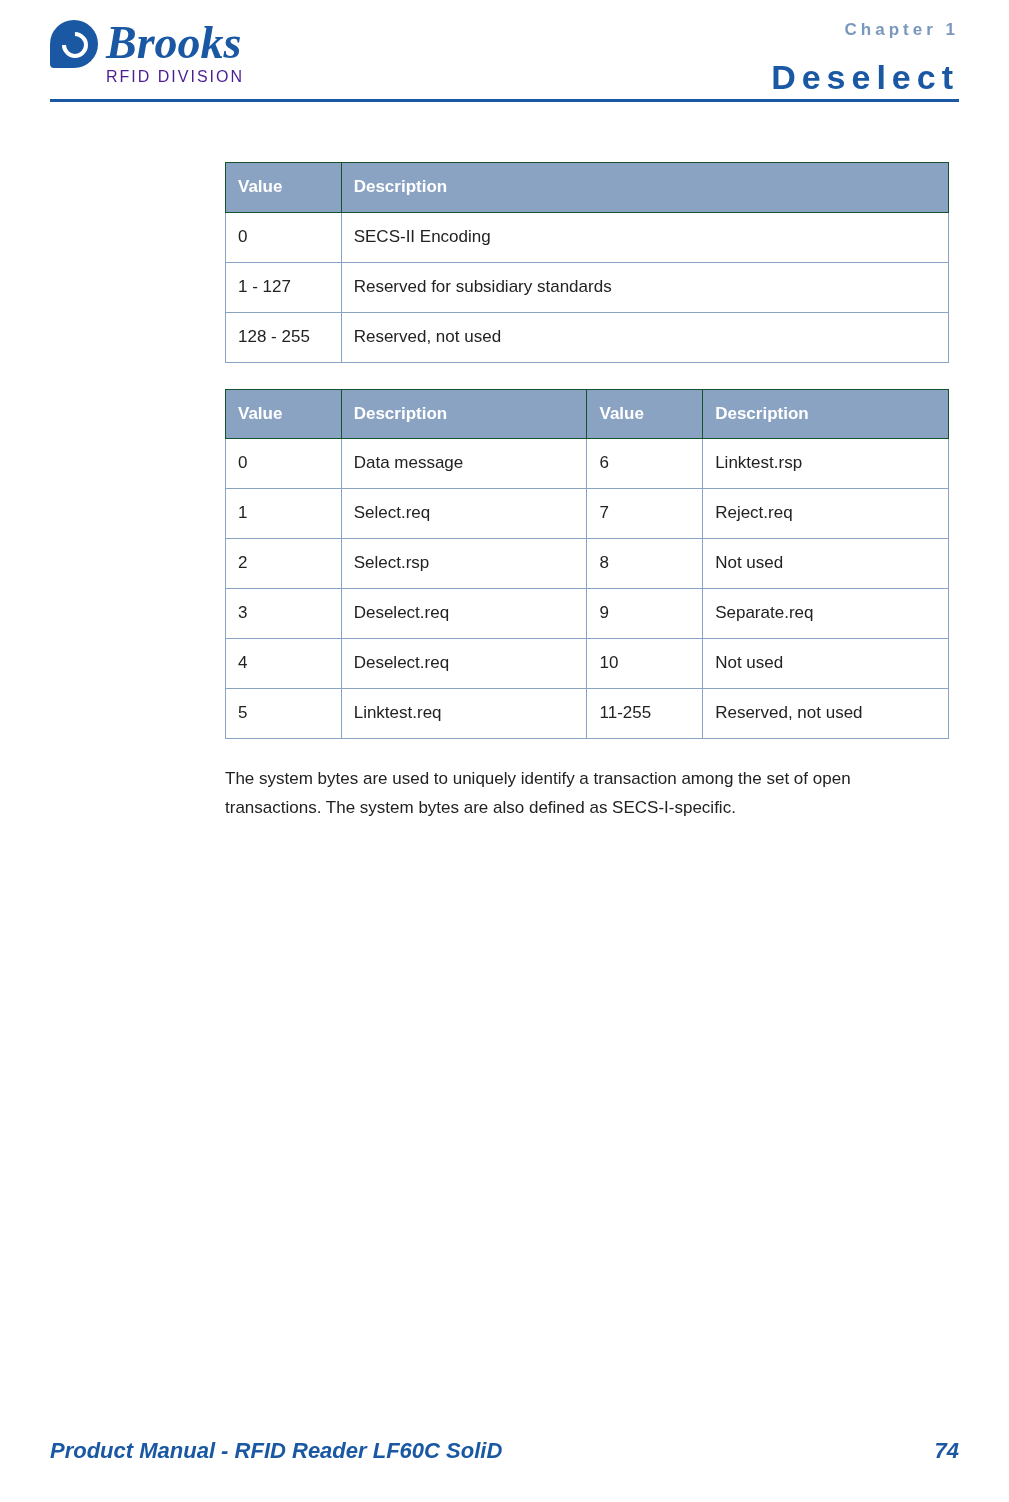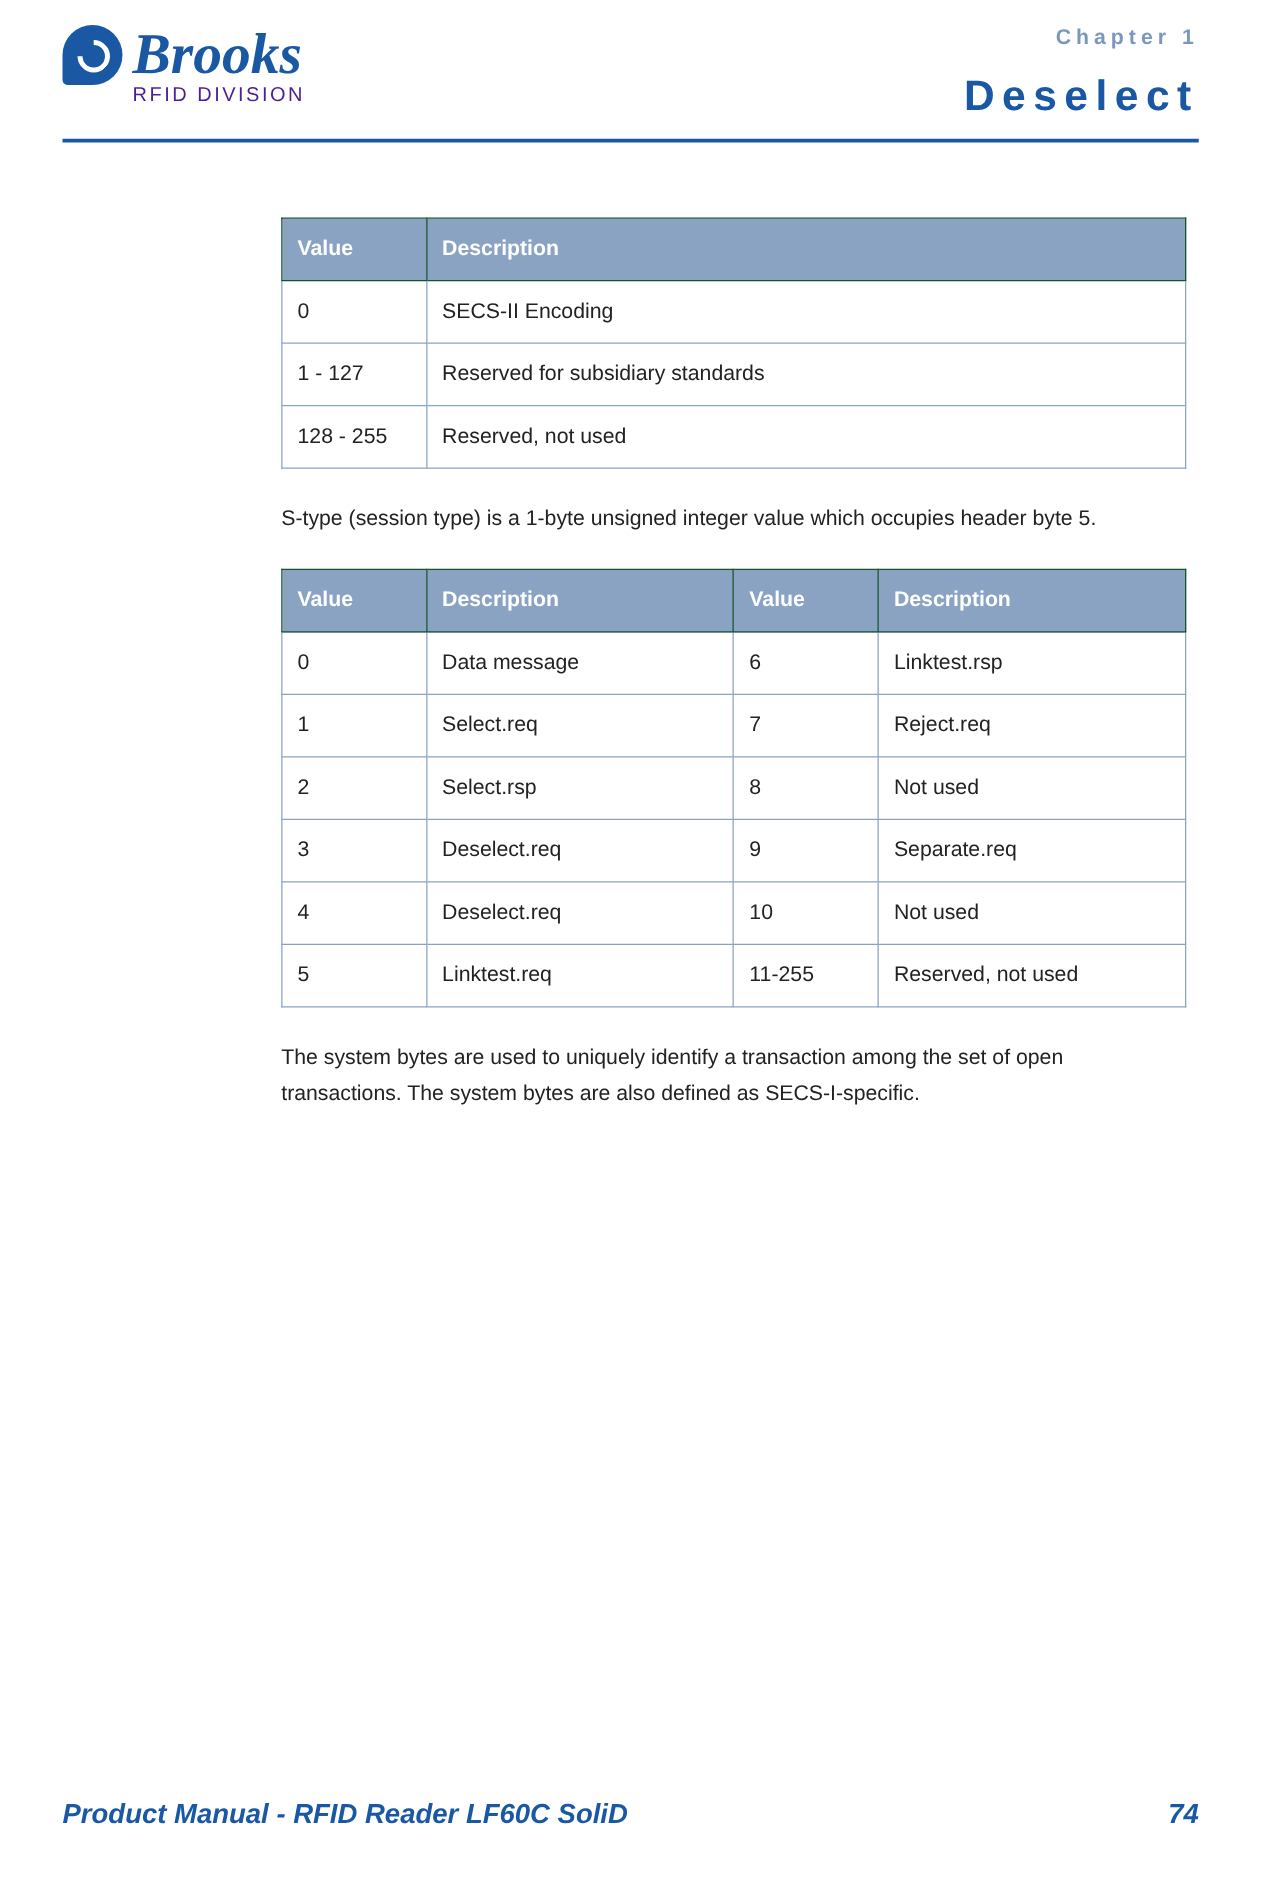--- a/index.html
+++ b/index.html
@@ -11,21 +11,21 @@
     color: #222;
     position: relative;
   }
   .page {
     padding: 20px 50px 0 50px;
   }
   .header {
     display: flex;
     justify-content: space-between;
     align-items: flex-start;
-    padding-bottom: 14px;
+    padding-bottom: 2px;
   }
   .logo-block {
     display: flex;
     align-items: flex-start;
     gap: 8px;
   }
   .logo-mark {
     width: 48px;
     height: 48px;
     background: #1a58a3;
@@ -158,21 +158,20 @@
           <td>1 - 127</td>
           <td>Reserved for subsidiary standards</td>
         </tr>
         <tr>
           <td>128 - 255</td>
           <td>Reserved, not used</td>
         </tr>
       </tbody>
     </table>
 
-    <p class="para">S-type (session type) is a 1-byte unsigned integer value which occupies header byte 5.</p>
 
     <table>
       <thead>
         <tr>
           <th class="t2-col1">Value</th>
           <th class="t2-col2">Description</th>
           <th class="t2-col3">Value</th>
           <th>Description</th>
         </tr>
       </thead>

